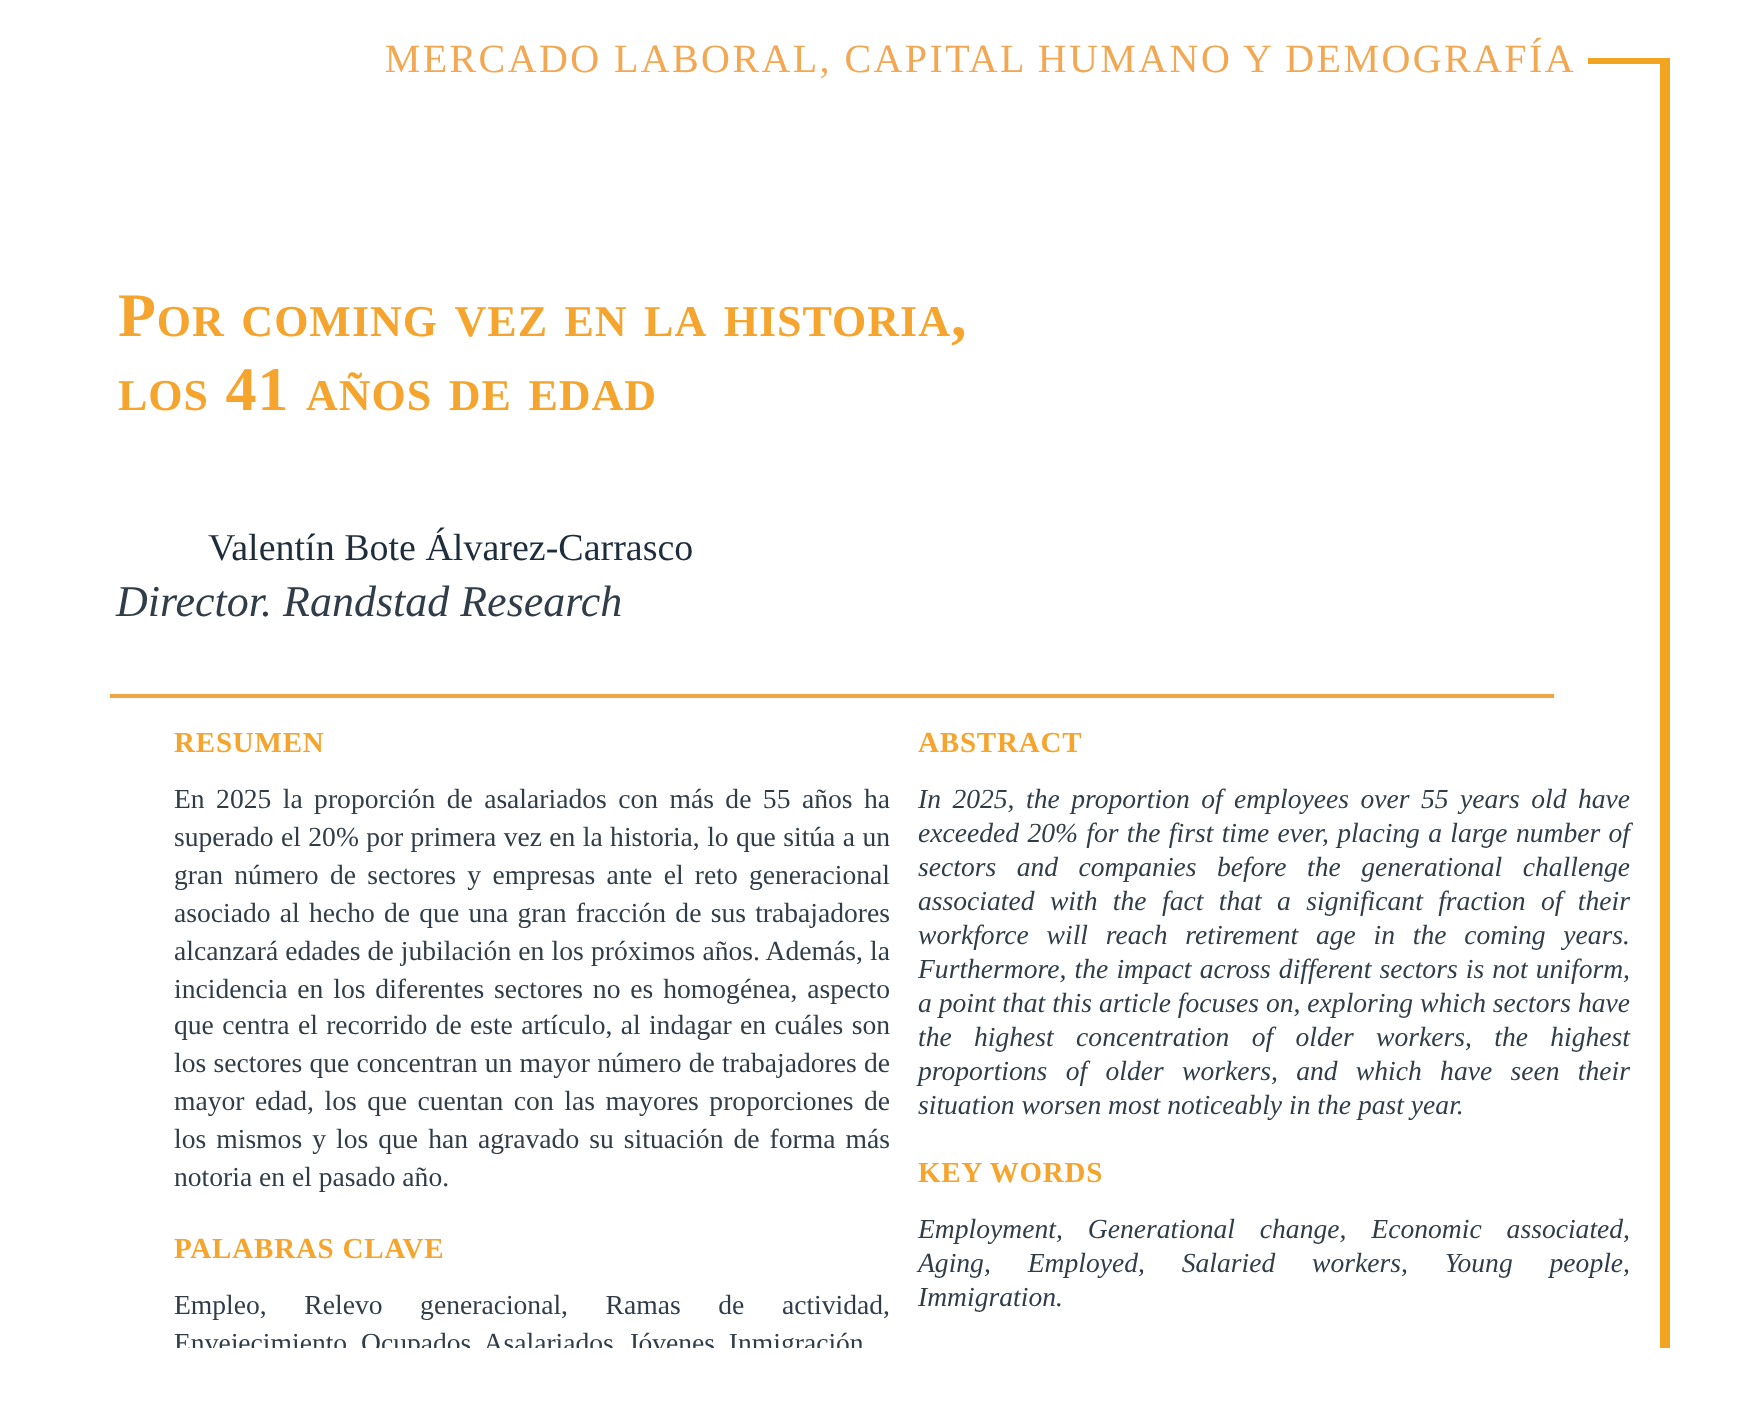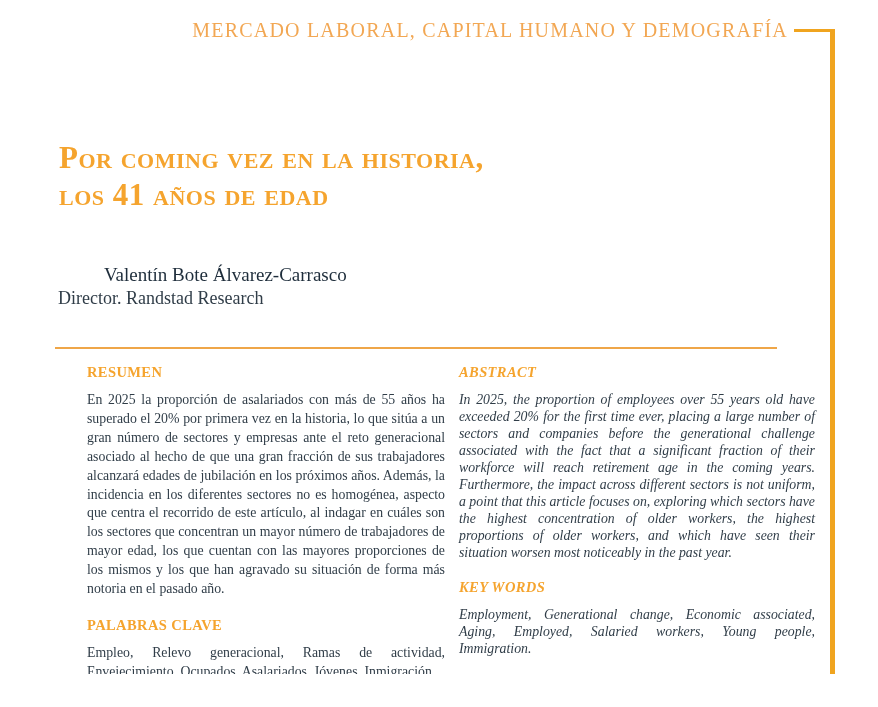--- a/index.html
+++ b/index.html
@@ -68,21 +68,22 @@
     top:264px;
     font-size:19px;
     font-weight:normal;
     color:var(--author-dark,#1E2D3B);
     margin-left:46px;
   }
   .author-role{
     position:absolute;
     left:58px;
     top:288px;
-    font-size:18px;
+    font-size:22px;
+    font-style:italic;
     color:var(--text-dark,#303D48);
   }
   
   .divider{
     position:absolute;
     left:55px;
     width:722px;
     height:2px;
     background:var(--rule-orange,#EFA648);
   }
@@ -97,21 +98,21 @@
   .col-left{left:55px;width:358px;}
   .col-right{left:427px;width:356px;}
   .sec-heading{
     margin:0;
     font-size:14.5px;
     font-weight:bold;
     letter-spacing:0.4px;
     color:var(--accent-orange,#F5A42E);
   }
   .sec-heading.second{margin-top:18px;}
-  .col-right .sec-heading{font-style:italic;}
+  .col-right .sec-heading{}
   .body-text{
     margin:10px 0 0 0;
     font-size:13.8px;
     line-height:18.9px;
     text-align:justify;
     color:var(--text-dark,#303D48);
     hyphens:auto;
   }
   .col-right .body-text{
     font-style:italic;

